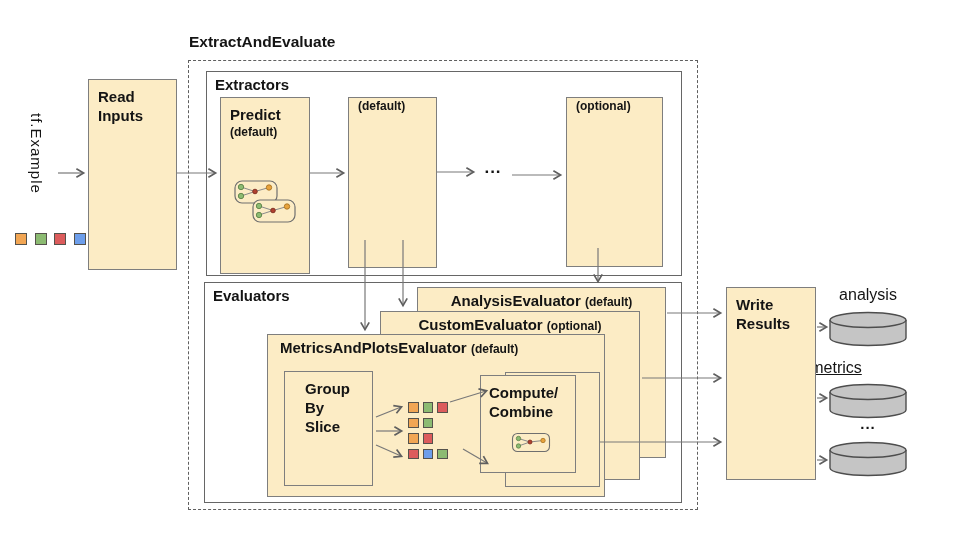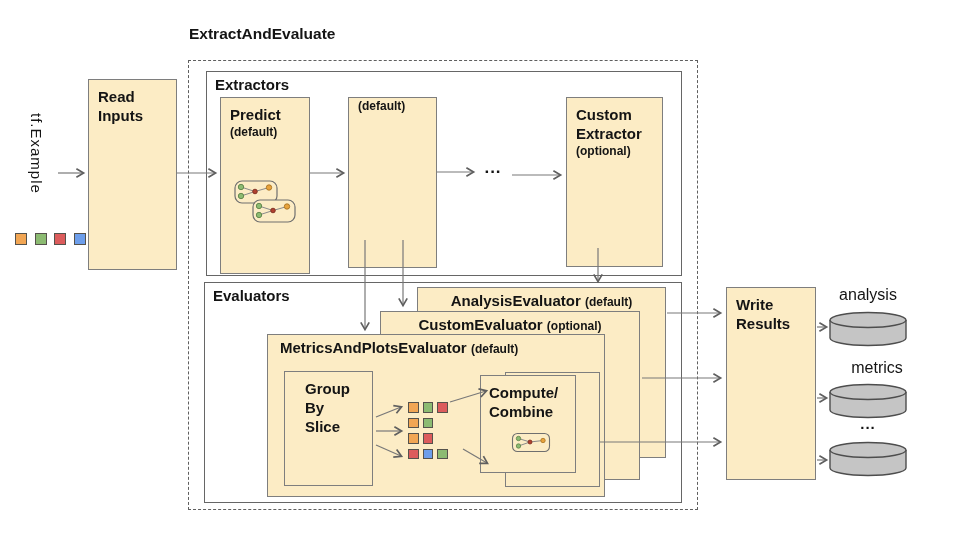--- a/index.html
+++ b/index.html
@@ -40,21 +40,21 @@
   .sq{box-sizing:border-box;border:1.5px solid #55524c;}
   .sq10{width:10.5px;height:10.5px;}
   .sq12{width:12px;height:12px;}
   #input-squares{display:flex;gap:7.5px;}
   svg{display:block;}
   .overlay{position:absolute;left:0;top:0;pointer-events:none;z-index:60;}
 </style>
 </head>
 <body>
 
-<div class="abs diagram-title" style="left:189px;top:25px;">ExtractAndEvaluate</div>
+<div class="abs diagram-title" style="left:189px;top:33px;">ExtractAndEvaluate</div>
 
 <div class="abs vtext" style="left:28px;top:113px;height:110px;">tf.Example</div>
 <div class="abs" id="input-squares" style="left:15px;top:233px;">
     <div class="sq sq12" style="background: rgb(242, 166, 84);"></div>
     <div class="sq sq12" style="background: rgb(140, 187, 114);"></div>
     <div class="sq sq12" style="background: rgb(220, 92, 92);"></div>
     <div class="sq sq12" style="background: rgb(109, 158, 235);"></div>
   </div>
 
 <div class="tanbox" style="left:88px;top:79px;width:89px;height:191px;z-index:3;">
@@ -92,22 +92,20 @@
   <circle cx="54" cy="27.5" r="2.7" fill="#E8A33D" stroke="#a8721f" stroke-width="0.9"></circle>
 </svg>
 
 <div class="tanbox" style="left:348px;top:97px;width:89px;height:171px;z-index:3;">
   <div class="qualifier">(default)</div>
 </div>
 
 <div class="abs dots" style="left:478px;top:158px;width:30px;text-align:center;z-index:3;">...</div>
 
 <div class="tanbox" style="left:566px;top:97px;width:97px;height:170px;z-index:3;">
-  <div class="box-title">Custom
-Extractor</div>
   <div class="qualifier">(optional)</div>
 </div>
 
 <div class="section" style="left:204px;top:282px;width:478px;height:221px;z-index:2;">
   <div class="section-label">Evaluators</div>
 </div>
 
 <div class="tanbox" style="left:417px;top:287px;width:249px;height:171px;z-index:3;text-align:center;">
   <div class="stack-title">
     <span>AnalysisEvaluator</span>
@@ -176,21 +174,21 @@
   <div class="box-title">Write
 Results</div>
 </div>
 
 <div class="abs out-label" style="left:829px;top:286px;width:78px;">analysis</div>
 <svg class="abs" style="left:829px;top:311px;" width="78" height="36" viewBox="0 0 78 36">
   <path d="M1,9 v18 a38,7.5 0 0 0 76,0 V9" fill="#C5C5C5" stroke="#4D4D4D" stroke-width="1.4"></path>
   <ellipse cx="39" cy="9" rx="38" ry="7.5" fill="#C5C5C5" stroke="#4D4D4D" stroke-width="1.4"></ellipse>
 </svg>
 
-<div class="abs out-label" style="left:838px;top:359px;width:78px;">metrics</div>
+<div class="abs out-label" style="left:797px;top:359px;width:78px;text-decoration:underline;">metrics</div>
 <svg class="abs" style="left:829px;top:383px;" width="78" height="36" viewBox="0 0 78 36">
   <path d="M1,9 v18 a38,7.5 0 0 0 76,0 V9" fill="#C5C5C5" stroke="#4D4D4D" stroke-width="1.4"></path>
   <ellipse cx="39" cy="9" rx="38" ry="7.5" fill="#C5C5C5" stroke="#4D4D4D" stroke-width="1.4"></ellipse>
 </svg>
 
 <div class="abs out-label dots" style="left:829px;top:415px;width:78px;font-size:15px;">...</div>
 <svg class="abs" style="left:829px;top:441px;" width="78" height="36" viewBox="0 0 78 36">
   <path d="M1,9 v18 a38,7.5 0 0 0 76,0 V9" fill="#C5C5C5" stroke="#4D4D4D" stroke-width="1.4"></path>
   <ellipse cx="39" cy="9" rx="38" ry="7.5" fill="#C5C5C5" stroke="#4D4D4D" stroke-width="1.4"></ellipse>
 </svg>

